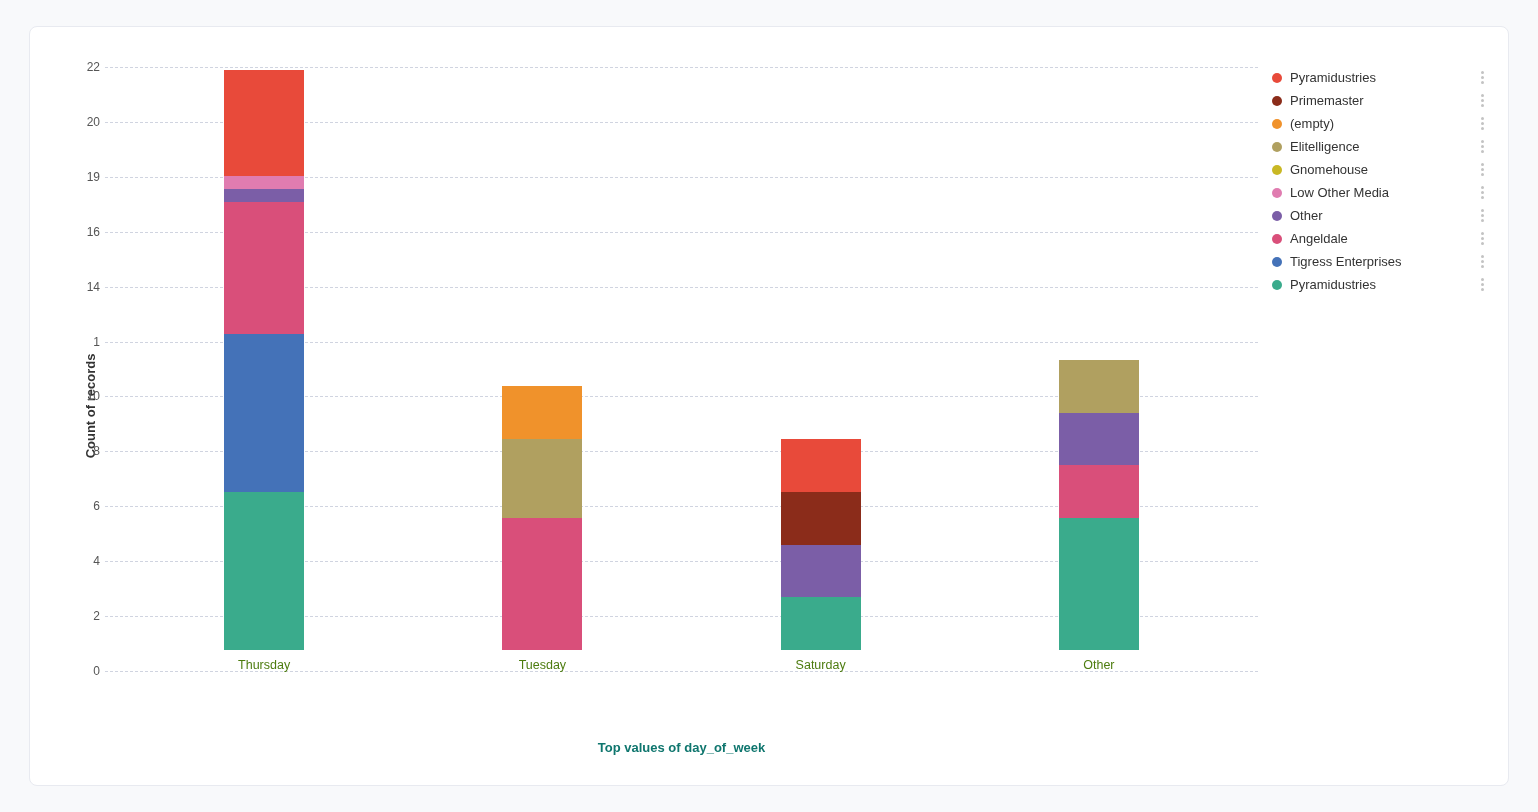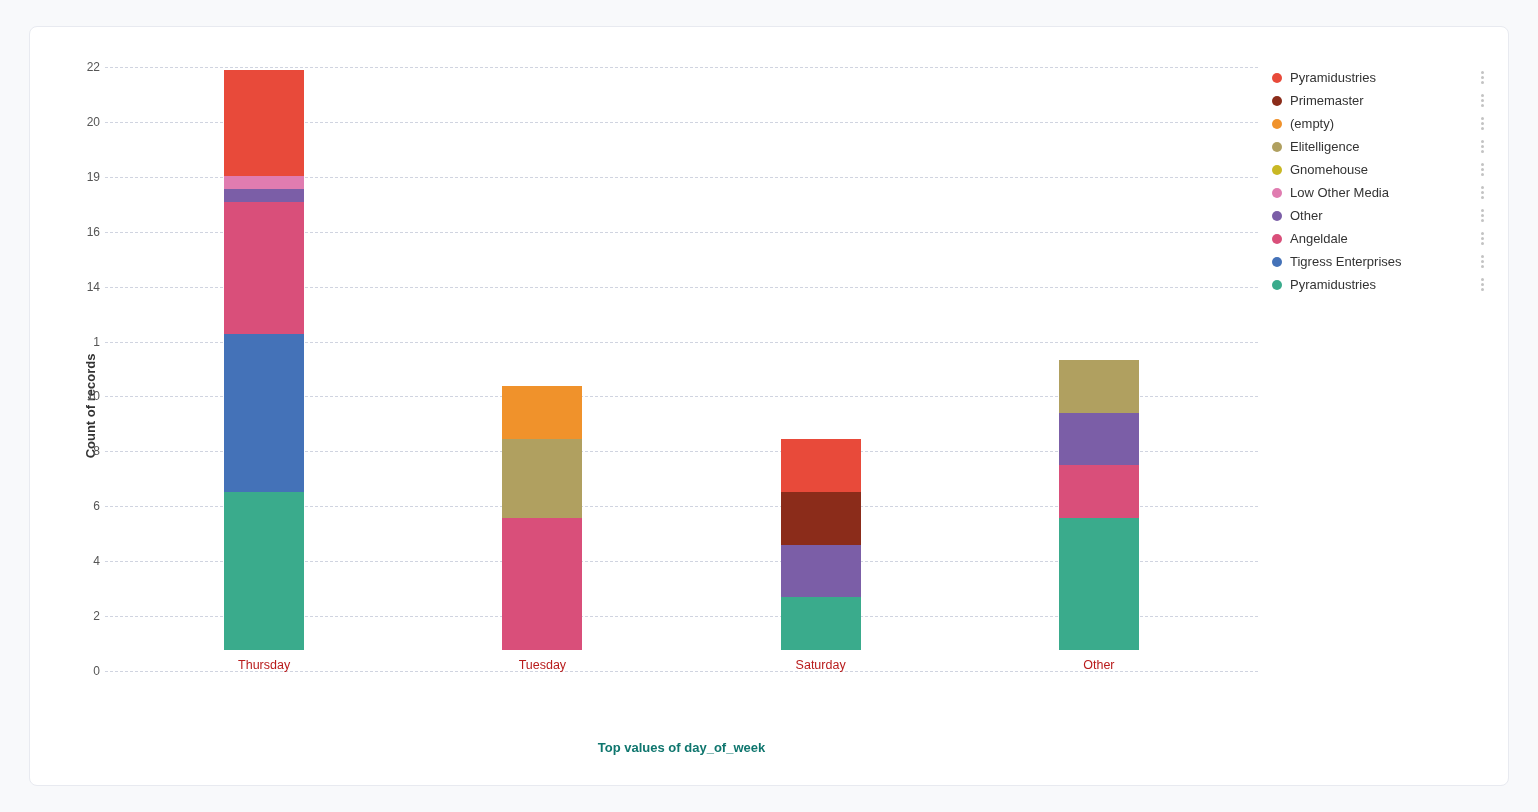--- a/index.html
+++ b/index.html
@@ -93,21 +93,21 @@
       width: 80px;
       cursor: pointer;
     }
     .bar-segment {
       width: 100%;
       min-height: 1px;
     }
     .bar-label {
       margin-top: 8px;
       font-size: 12.5px;
-      color: #b91c1c;
+      color: #4d7c0f;
       text-align: center;
       white-space: nowrap;
     }
     .x-axis-title {
       text-align: center;
       font-size: 13px;
       font-weight: 600;
       color: #0f766e;
       margin-top: 8px;
       margin-left: 45px;

